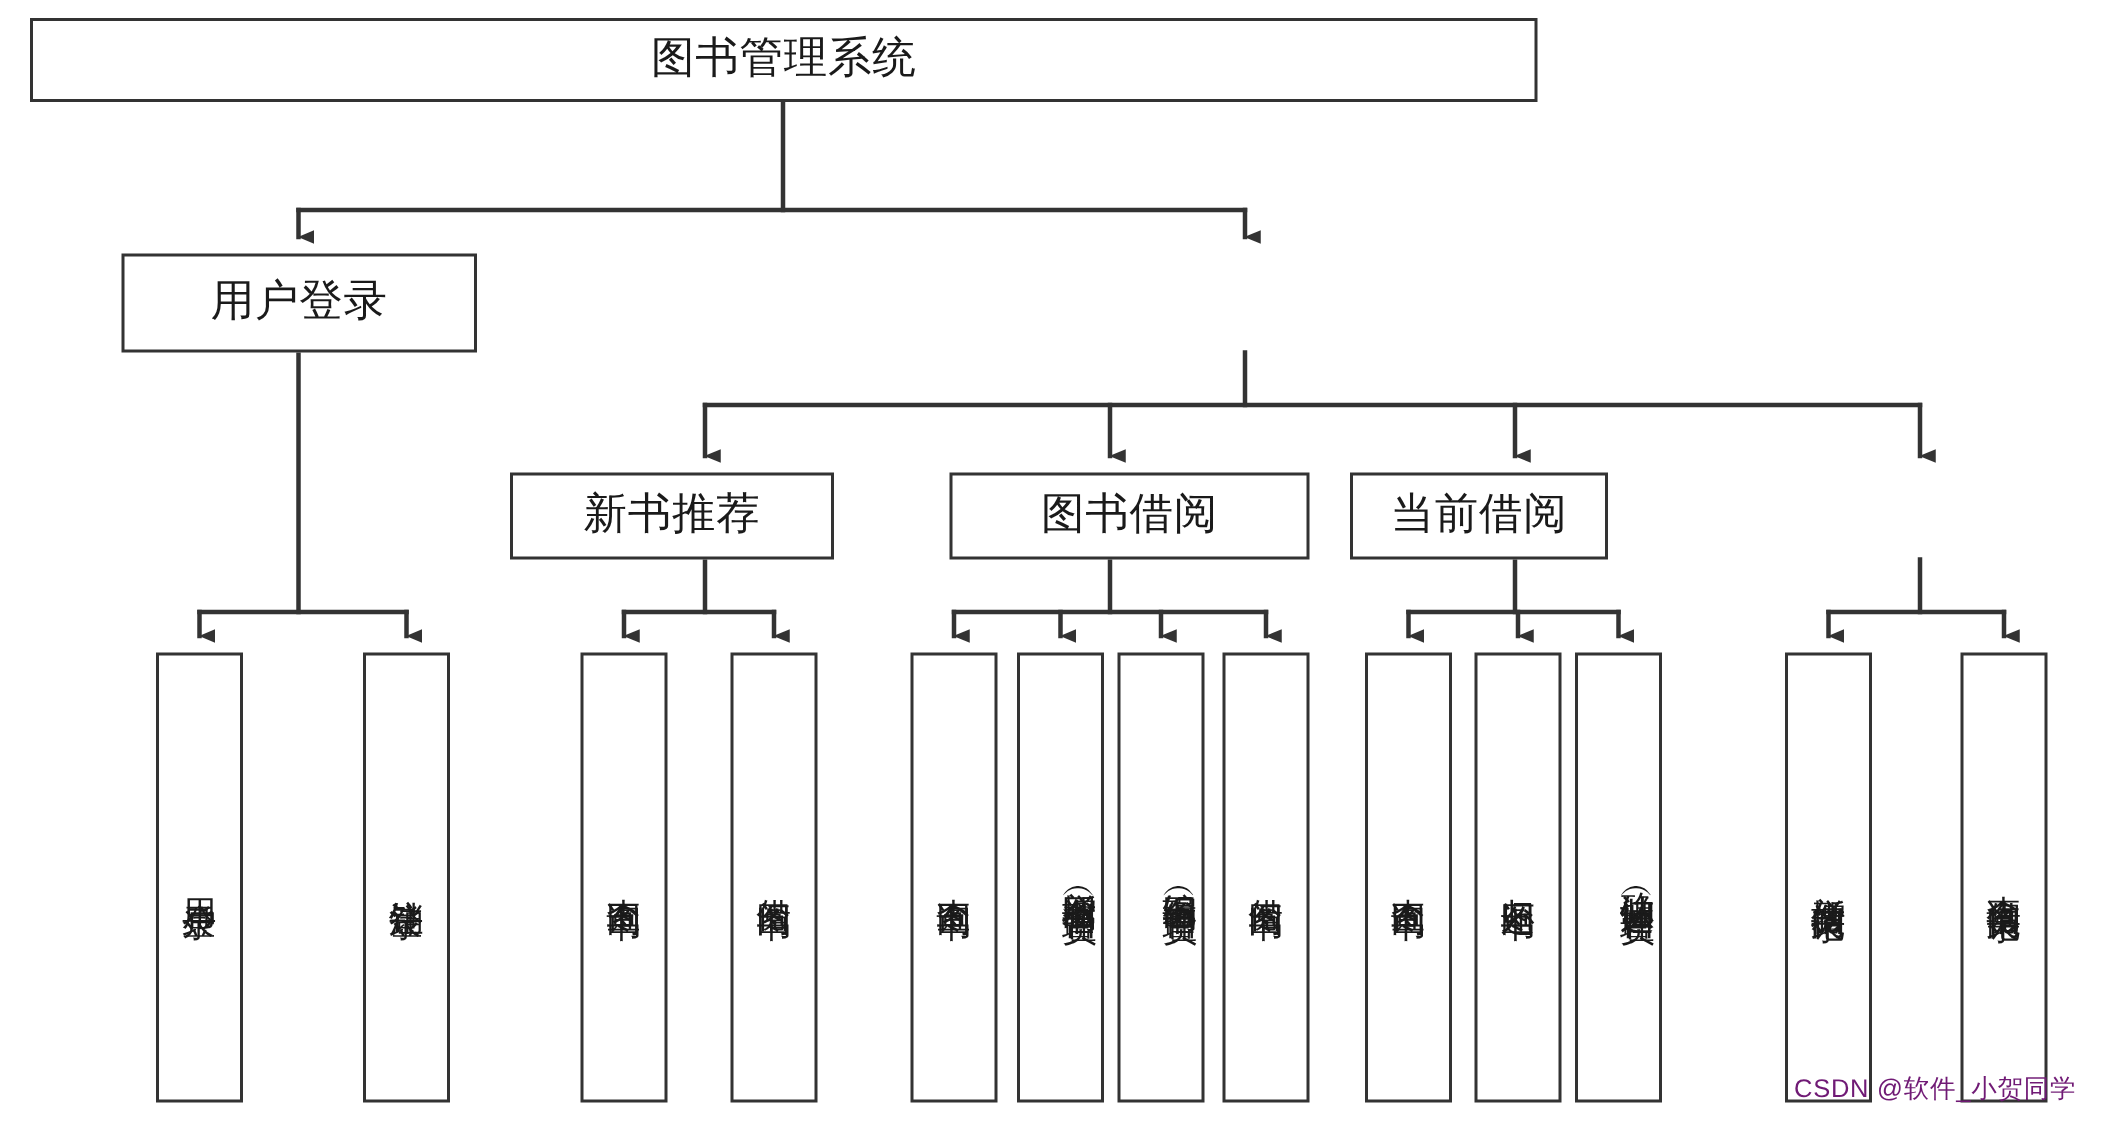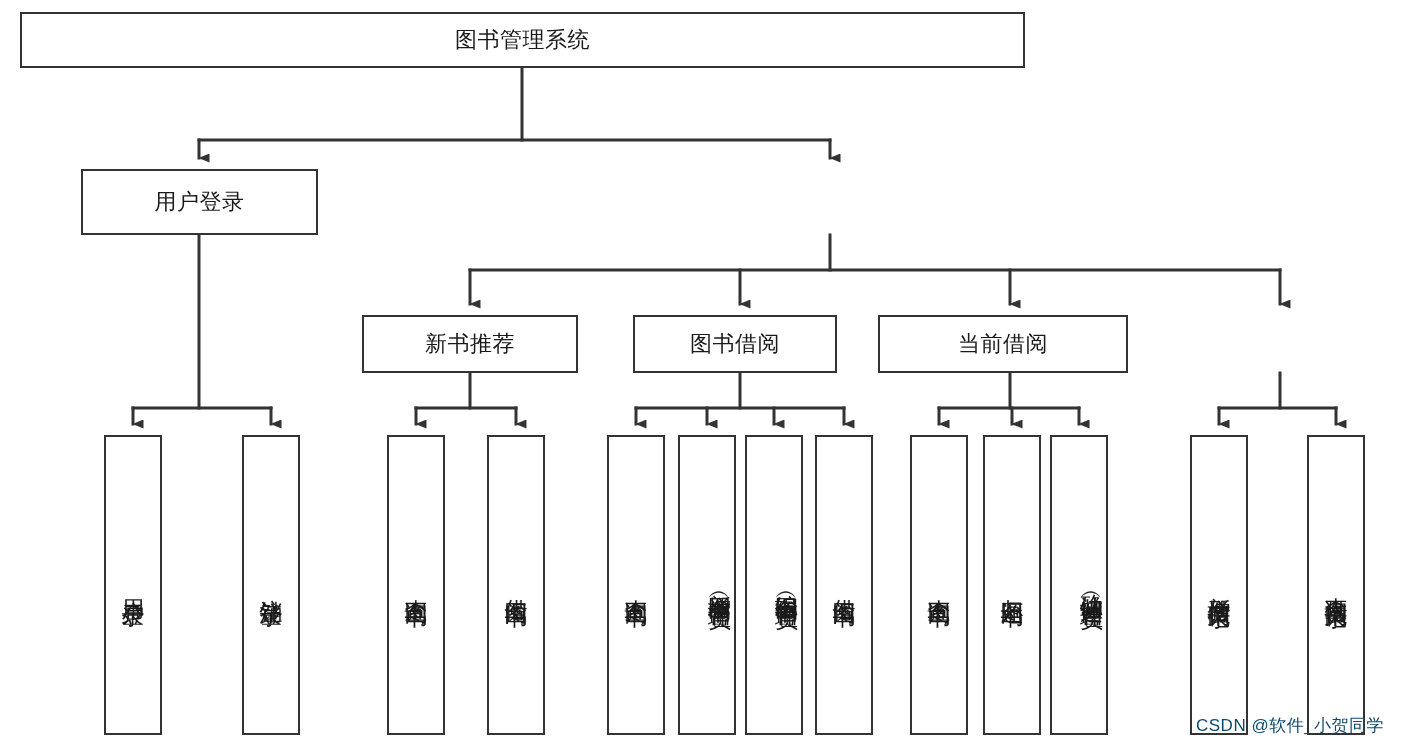--- a/index.html
+++ b/index.html
@@ -29,42 +29,42 @@
     box-sizing: border-box;
     border: 2px solid #333333;
     background: #ffffff;
     color: #1a1a1a;
     display: flex;
     align-items: center;
     justify-content: center;
     text-align: center;
   }
   .node-h {
-    font-size: 22px;
+    font-size: 29px;
     letter-spacing: 0.5px;
     line-height: 1.1;
   }
   .node-v {
     writing-mode: vertical-rl;
     text-orientation: upright;
     font-size: 23px;
     line-height: 1.25;
     letter-spacing: 2px;
     padding-top: 6px;
     padding-bottom: 6px;
     align-items: center;
     justify-content: center;
   }
   .node-v.node-v-tall {
     align-items: flex-start;
   }
   .watermark {
     position: absolute;
     font-size: 17px;
-    color: #0c4a6e;
+    color: #701a75;
     white-space: nowrap;
     letter-spacing: 0.5px;
     text-align: right;
   }
 </style>
 </head>
 <body>
 
 <div id="diagram-canvas">
 
@@ -115,23 +115,23 @@
       <line x1="1219" y1="408" x2="1336" y2="408"></line>
       <line x1="1219" y1="408" x2="1219" y2="424" marker-end="url(#arrowhead)"></line>
       <line x1="1336" y1="408" x2="1336" y2="424" marker-end="url(#arrowhead)"></line>
     </g>
   </svg>
 
   <div class="node node-h" style="left:20px; top:12px; width:1005px; height:56px;">图书管理系统</div>
 
   <div class="node node-h" style="left:81px; top:169px; width:237px; height:66px;">用户登录</div>
 
-  <div class="node node-h" style="left:362px; top:315px; width:216px; height:58px;">新书推荐</div>
-  <div class="node node-h" style="left:633px; top:315px; width:204px; height:58px;">图书借阅</div>
-  <div class="node node-h" style="left:878px; top:315px; width:250px; height:58px;">当前借阅</div>
+  <div class="node node-h" style="left:340px; top:315px; width:216px; height:58px;">新书推荐</div>
+  <div class="node node-h" style="left:633px; top:315px; width:240px; height:58px;">图书借阅</div>
+  <div class="node node-h" style="left:900px; top:315px; width:172px; height:58px;">当前借阅</div>
 
   <div class="node node-v" style="left:104px; top:435px; width:58px; height:300px;">用户登录</div>
   <div class="node node-v" style="left:242px; top:435px; width:58px; height:300px;">注销登录</div>
 
   <div class="node node-v" style="left:387px; top:435px; width:58px; height:300px;">查询图书</div>
   <div class="node node-v" style="left:487px; top:435px; width:58px; height:300px;">借阅图书</div>
 
   <div class="node node-v" style="left:607px; top:435px; width:58px; height:300px;">查询图书</div>
   <div class="node node-v node-v-tall" style="left:678px; top:435px; width:58px; height:300px;">新增图书（管理员）</div>
   <div class="node node-v node-v-tall" style="left:745px; top:435px; width:58px; height:300px;">编辑图书（管理员）</div>

